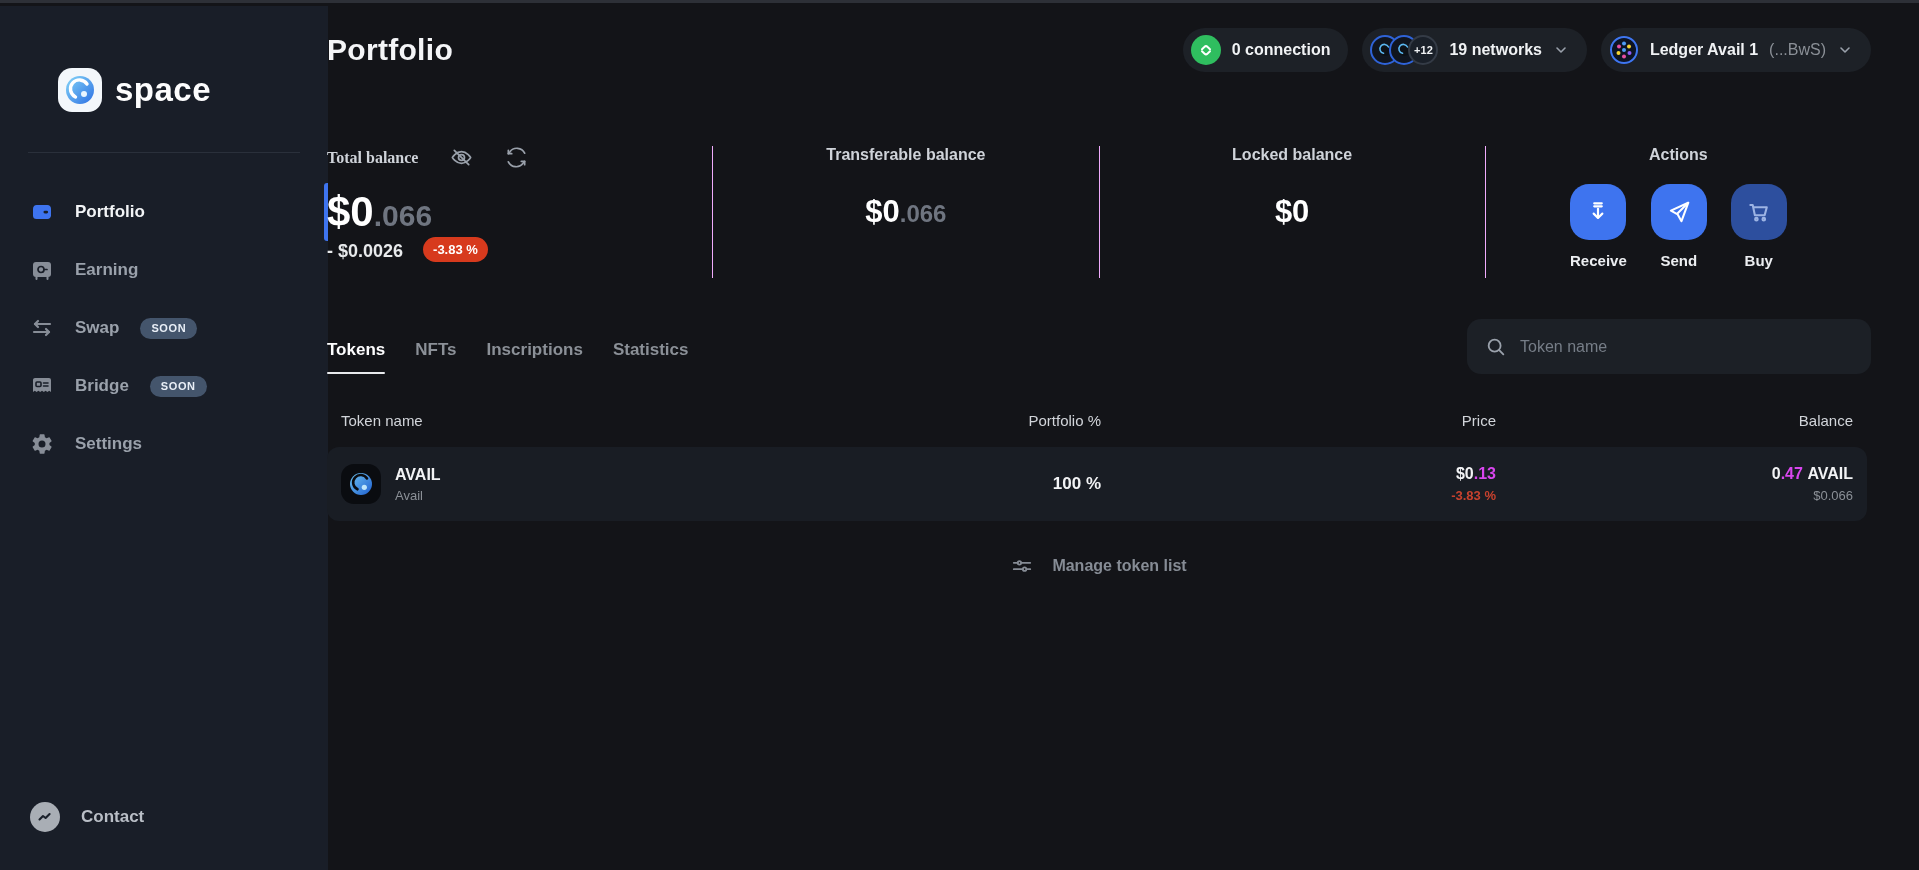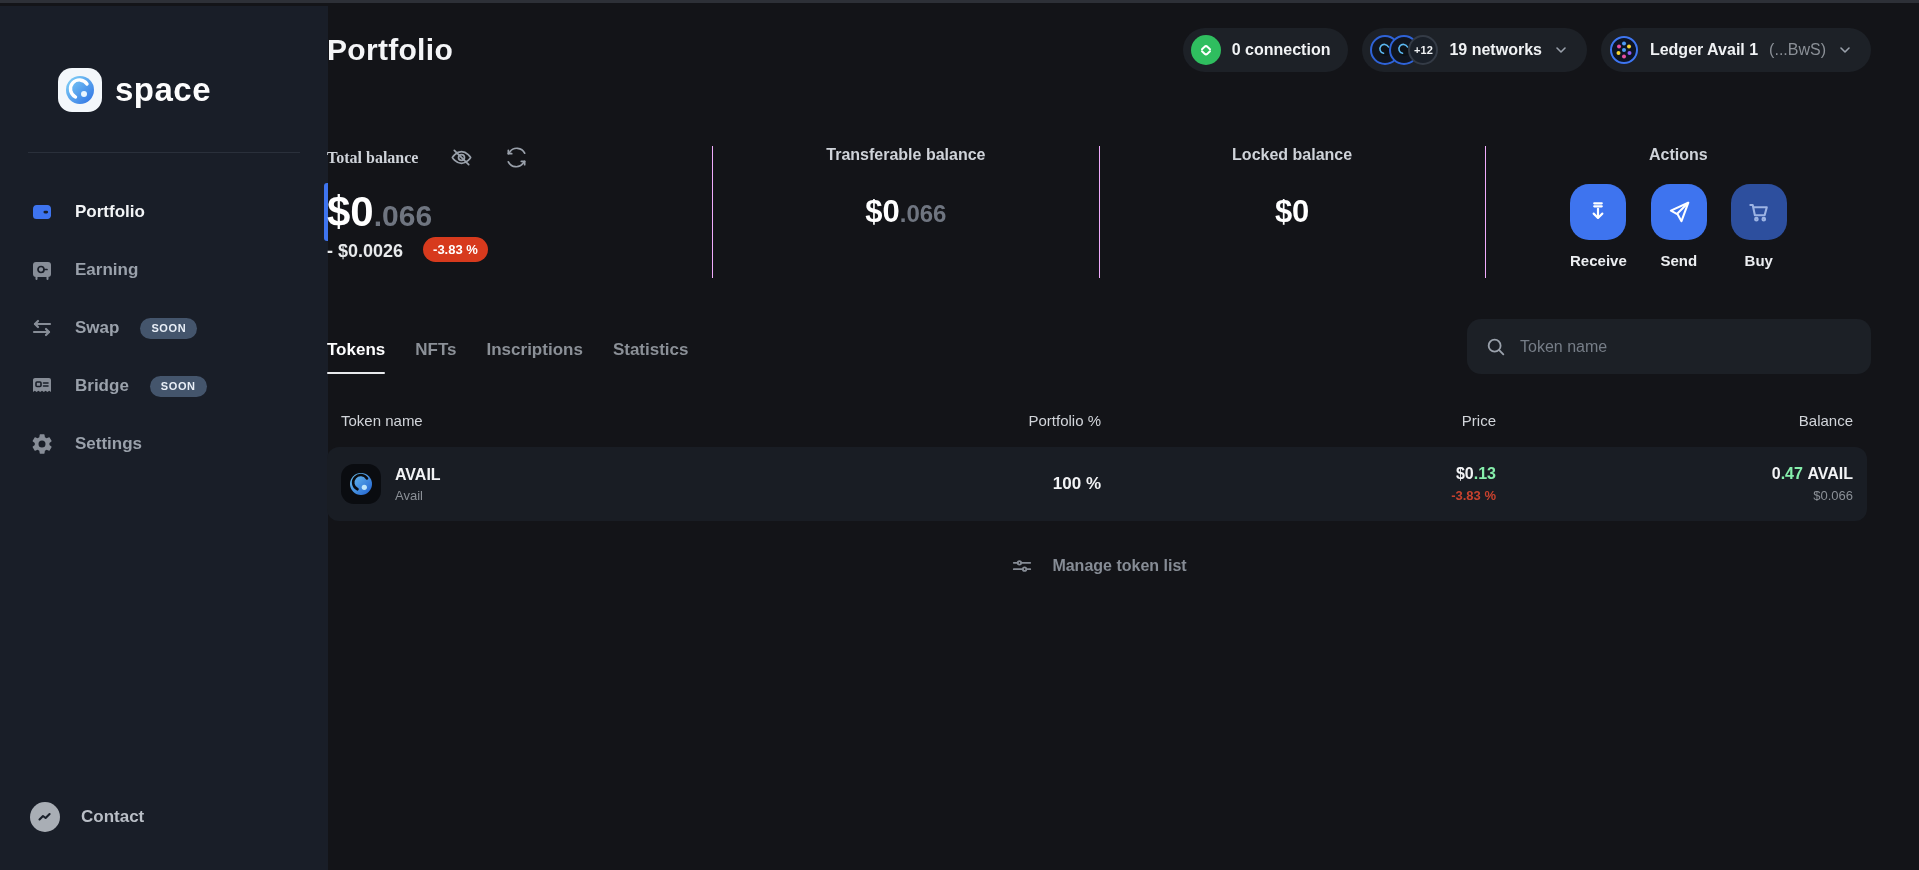--- a/index.html
+++ b/index.html
@@ -73,21 +73,21 @@
   .t-head { height:24px; font-size:15px; color:#d2d5da; font-weight:400; }
   .t-head .col, .t-row .col { min-width:0; }
   .col.r { text-align:right; }
   .t-row { margin-top:15px; background:#191d24; border-radius:12px; height:74px; cursor:pointer; }
   .tok-cell { display:flex; align-items:center; gap:14px; }
   .tok-logo { width:40px; height:40px; border-radius:13px; background:#0a0c10; display:flex; align-items:center; justify-content:center; flex:0 0 auto; }
   .tok-sym { font-size:16px; font-weight:700; color:#f2f3f5; }
   .tok-name { font-size:13px; color:#8b9097; margin-top:4px; }
   .pct { font-size:17px; font-weight:700; color:#f2f3f5; }
   .cell-main { font-size:16px; font-weight:700; color:#f2f3f5; }
-  .dim-frac { color:#86efac; }
+  .dim-frac { color:#d946ef; }
   .cell-sub { font-size:13px; color:#8b9097; margin-top:5px; }
   .red-sub { font-size:13px; color:#c8422e; margin-top:5px; font-weight:600; }
 
   
   .manage-row { position:absolute; left:327px; right:48px; top:552px; display:flex; justify-content:center; align-items:center; gap:19px; color:#868c95; font-size:16px; font-weight:600; cursor:pointer; }
 </style>
 </head>
 <body>
 
 <div class="page">

